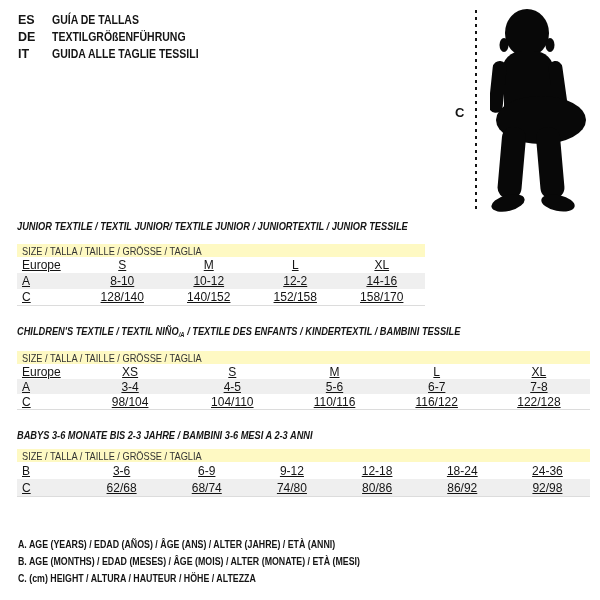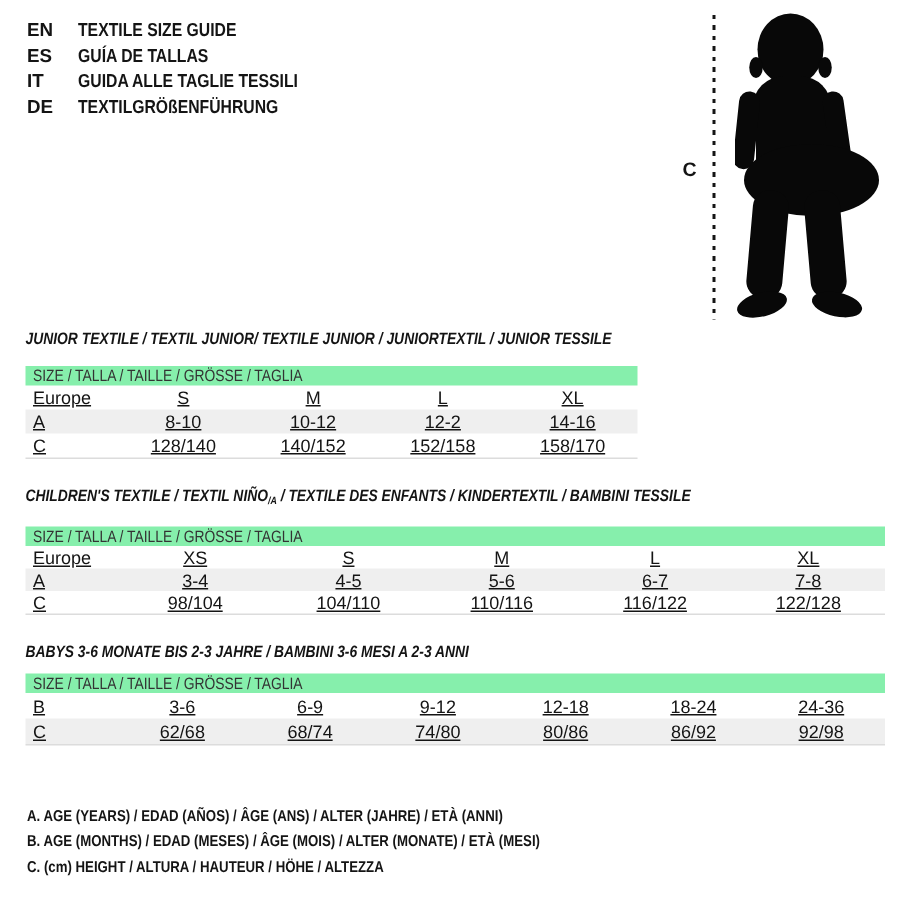--- a/index.html
+++ b/index.html
@@ -28,53 +28,49 @@
   #table-1{top:325px;width:573px;}
   #table-2{top:427px;width:573px;}
   .t-title{font-weight:bold;font-size:11px;}
   .t-title-line{line-height:13px;height:13px;font-style:italic;}
   #table-2 .t-title-line{line-height:17px;height:17px;}
   .t-title .sub{font-size:7px;vertical-align:-2px;}
   #table-0 .t-grid{margin-top:11px;}
   #table-1 .t-grid{margin-top:13px;}
   #table-2 .t-grid{margin-top:5px;}
   .t-grid{border-bottom:1px solid #dcdcdc;}
-  .t-bar{background:#86efac;height:13px;display:flex;align-items:center;
+  .t-bar{background:#fef9c3;height:13px;display:flex;align-items:center;
     padding-left:5px;font-size:11px;color:#333333;}
   .t-row{display:flex;align-items:center;font-size:12px;text-decoration:underline;}
   #table-0 .t-row{height:16px;}
   #table-1 .t-row{height:15px;}
   #table-2 .t-row{height:17px;}
   .t-row.shaded{background:#efefef;}
   .t-label{width:62px;flex:0 0 62px;padding-left:5px;box-sizing:border-box;}
   .t-cell{flex:1;text-align:center;}
 
   
   .footnotes{position:absolute;left:18px;top:536px;}
   .footnote-line{height:17px;line-height:17px;font-weight:bold;font-size:10.5px;}
 </style>
 </head>
 <body>
 
 <div class="lang-block">
     <div class="lang-row">
-      <span class="lang-code">EN</span>
-      <span class="condensed">TEXTILE SIZE GUIDE</span>
-    </div>
-    <div class="lang-row">
       <span class="lang-code">ES</span>
       <span class="condensed">GUÍA DE TALLAS</span>
     </div>
     <div class="lang-row">
+      <span class="lang-code">DE</span>
+      <span class="condensed">TEXTILGRÖßENFÜHRUNG</span>
+    </div>
+    <div class="lang-row">
       <span class="lang-code">IT</span>
       <span class="condensed">GUIDA ALLE TAGLIE TESSILI</span>
-    </div>
-    <div class="lang-row">
-      <span class="lang-code">DE</span>
-      <span class="condensed">TEXTILGRÖßENFÜHRUNG</span>
     </div>
   </div>
 
 <div class="height-line"></div>
 <div class="height-label">C</div>
 <svg class="silhouette" viewBox="0 0 104 210" xmlns="http://www.w3.org/2000/svg" aria-hidden="true">
   <g fill="#080808">
     <ellipse cx="37" cy="26" rx="22" ry="24"></ellipse>
     <ellipse cx="14" cy="38" rx="4.5" ry="7"></ellipse>
     <ellipse cx="60" cy="38" rx="4.5" ry="7"></ellipse>

